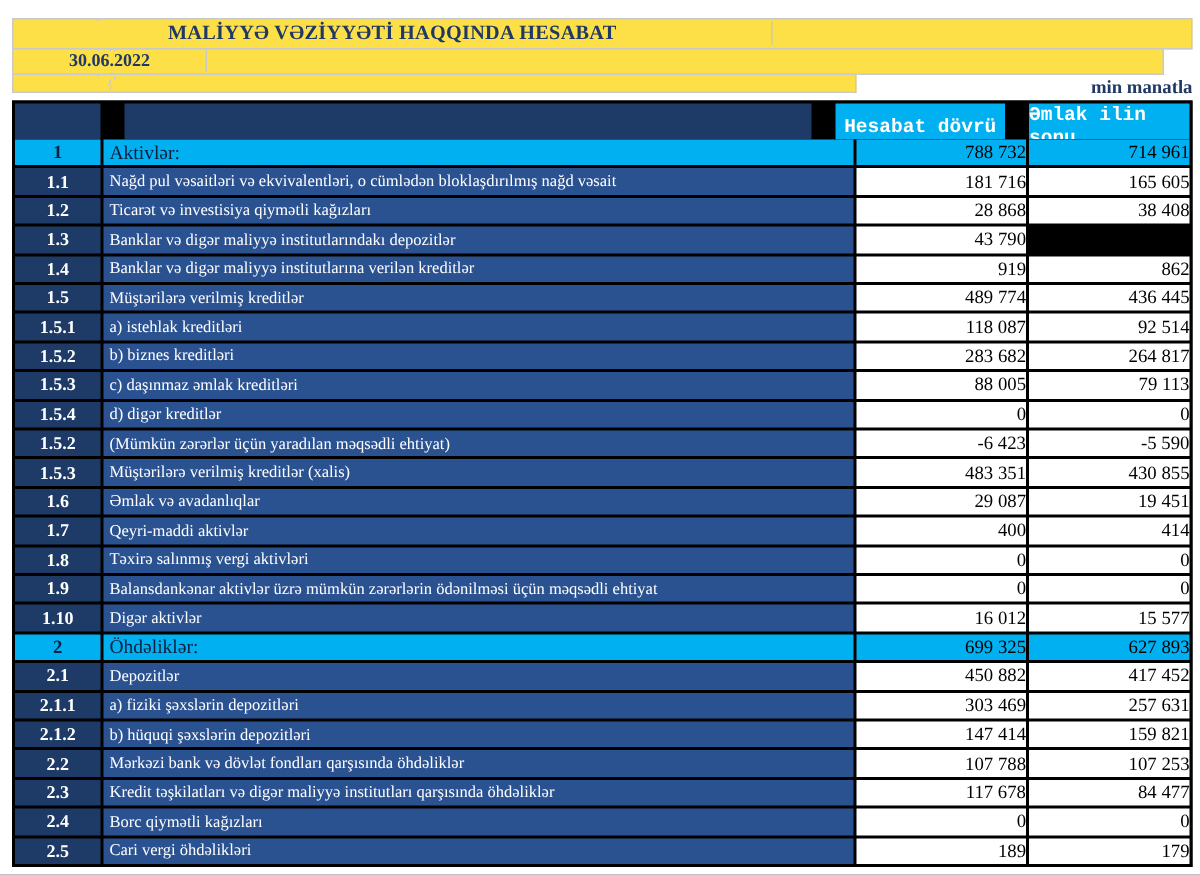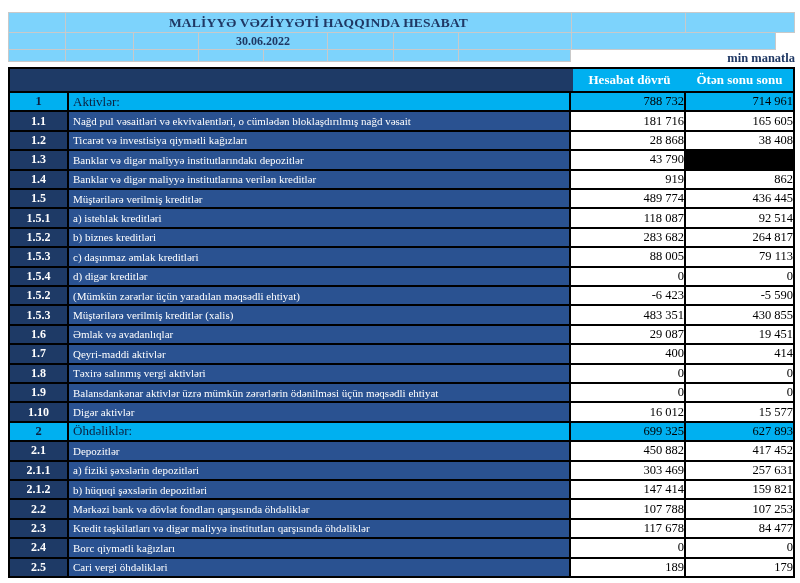--- a/index.html
+++ b/index.html
@@ -4,37 +4,37 @@
 <style>
   :root{
     --cyan:#00B0F0; --navy:#1E3A66; --rowblue:#2A5291;
     --titlenavy:#1F3864; --grid:#C9C9C9; --sectiontext:#0B2040;
   }
   *{margin:0;padding:0;box-sizing:border-box;}
   html,body{width:800px;height:583px;background:#fff;overflow:hidden;}
   body{position:relative;font-family:"Liberation Serif","DejaVu Serif",serif;}
 
   
-  .sheet-row{position:absolute;display:flex;border:1px solid var(--grid);background:#7dd3fc;}
+  .sheet-row{position:absolute;display:flex;border:1px solid var(--grid);background:#fde047;flex-direction:column;}
   .sheet-row .cell{border-right:1px solid var(--grid);height:100%;}
   .sheet-row .cell:last-child{border-right:none;}
   .row1{left:8px;top:12px;width:787px;height:21px;}
   .row2{left:8px;top:32px;width:768px;height:18px;}
   .row3{left:8px;top:49px;width:563px;height:13px;}
   .title-cell{display:flex;align-items:center;justify-content:center;
     color:var(--titlenavy);font-weight:bold;font-size:13.5px;letter-spacing:.2px;}
   .date-cell{display:flex;align-items:center;justify-content:center;
     color:var(--titlenavy);font-weight:bold;font-size:12px;}
   .unit-note{position:absolute;left:571px;top:50px;width:224px;height:16px;
     text-align:right;color:var(--titlenavy);font-weight:bold;font-size:12.5px;line-height:16px;}
 
   
   .fin-table{position:absolute;left:8px;top:67px;width:787px;height:511px;
     border:2px solid #000;background:#000;display:flex;flex-direction:column;gap:2px;}
-  .head-band{height:22px;display:grid;grid-template-columns:57px 1fr 113px 107px;gap:0;background:#000;}
+  .head-band{height:22px;display:grid;grid-template-columns:57px 1fr 113px 107px;gap:16px;background:#000;font-family:Liberation Mono, monospace;}
   .head-band .blank{background:var(--navy);}
   .head-band .hcol{background:var(--cyan);color:#fff;font-weight:bold;font-size:13px;
     display:flex;align-items:center;justify-content:center;}
   .rows-host{flex:1;display:grid;grid-template-rows:repeat(25,1fr);gap:2px;background:#000;}
   .t-row{display:grid;grid-template-columns:57px 1fr 113px 107px;gap:2px;background:#000;min-height:0;}
   .t-row .num{background:var(--navy);color:#fff;font-weight:bold;font-size:12px;
     display:flex;align-items:center;justify-content:center;}
   .t-row .lbl{background:var(--rowblue);color:#fff;font-size:11px;padding-left:4px;
     display:flex;align-items:center;white-space:nowrap;overflow:hidden;}
   .t-row .val{background:#fff;color:#000;font-size:12.5px;padding-right:0;
@@ -72,21 +72,21 @@
   <div class="cell" style="width:65px"></div>
   <div class="cell" style="width:111px"></div>
 </div>
 <div class="unit-note">min manatla</div>
 
 <div class="fin-table">
   <div class="head-band">
     <div class="blank"></div>
     <div class="blank"></div>
     <div class="hcol">Hesabat dövrü</div>
-    <div class="hcol">Ötən sonu sonu</div>
+    <div class="hcol">Əmlak ilin sonu</div>
   </div>
   <div class="rows-host">
       <div class="t-row section">
     <div class="num">1</div>
     <div class="lbl">Aktivlər:</div>
     <div class="val">788 732</div>
     <div class="val">714 961</div>
   </div>
       <div class="t-row">
     <div class="num">1.1</div>

